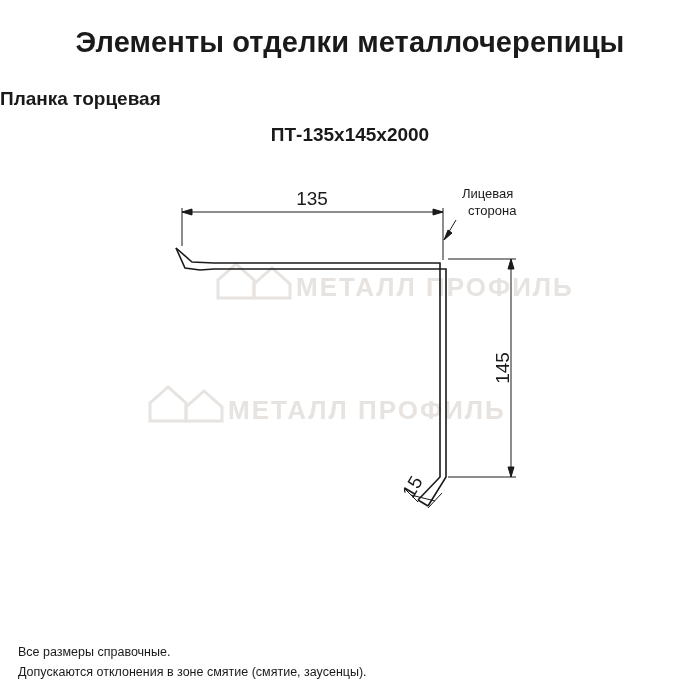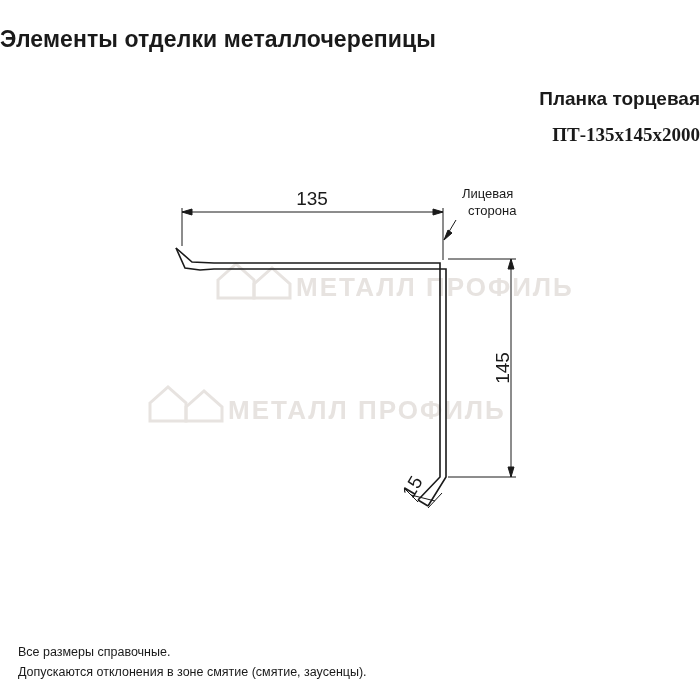--- a/index.html
+++ b/index.html
@@ -18,43 +18,42 @@
   .page {
     position: relative;
     width: 700px;
     height: 700px;
   }
   .title {
     position: absolute;
     top: 26px;
     left: 0;
     width: 700px;
-    text-align: left;
-    font-size: 23px;
+    text-align: center;
+    font-size: 29px;
     font-weight: bold;
     letter-spacing: 0.1px;
   }
   .subtitle {
     position: absolute;
     top: 88px;
     left: 0;
     width: 700px;
-    text-align: right;
+    text-align: left;
     font-size: 19px;
     font-weight: bold;
   }
   .code {
     position: absolute;
     top: 124px;
     left: 0;
     width: 700px;
-    text-align: right;
+    text-align: center;
     font-size: 19px;
     font-weight: bold;
-    font-family: Liberation Serif, serif;
   }
   .drawing {
     position: absolute;
     top: 150px;
     left: 0;
     width: 592px;
     height: 420px;
   }
   .watermark {
     position: absolute;

